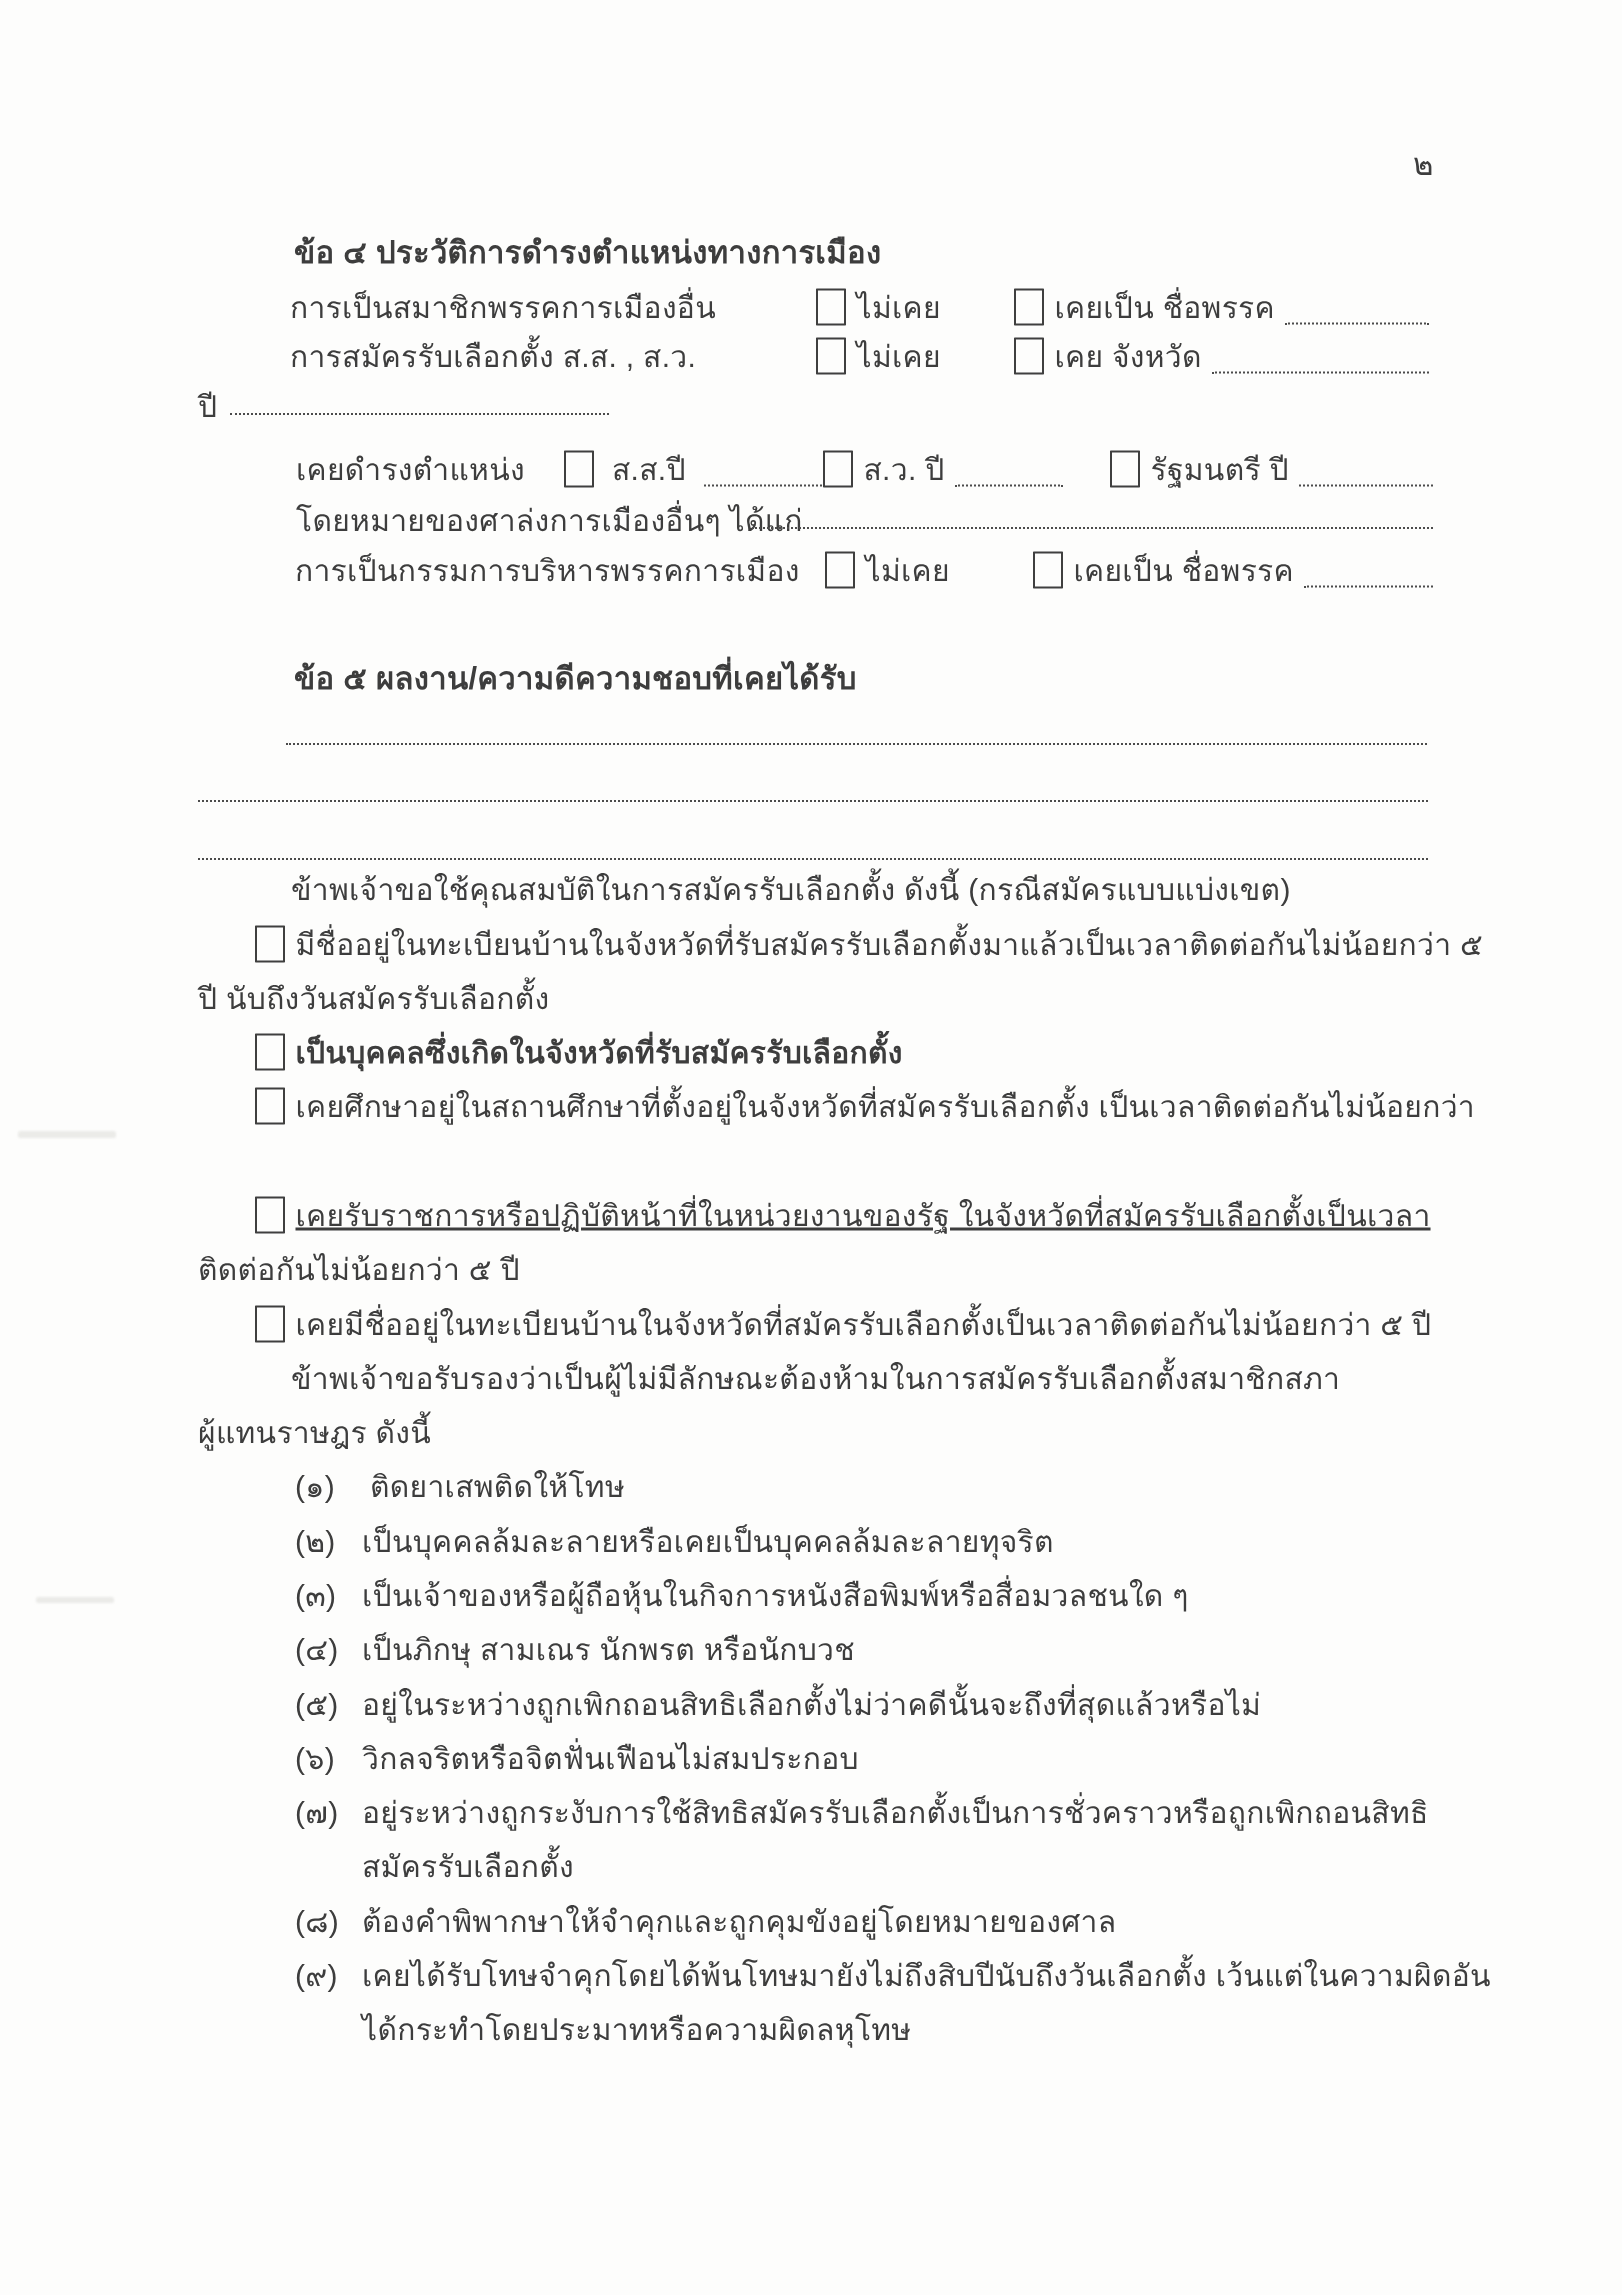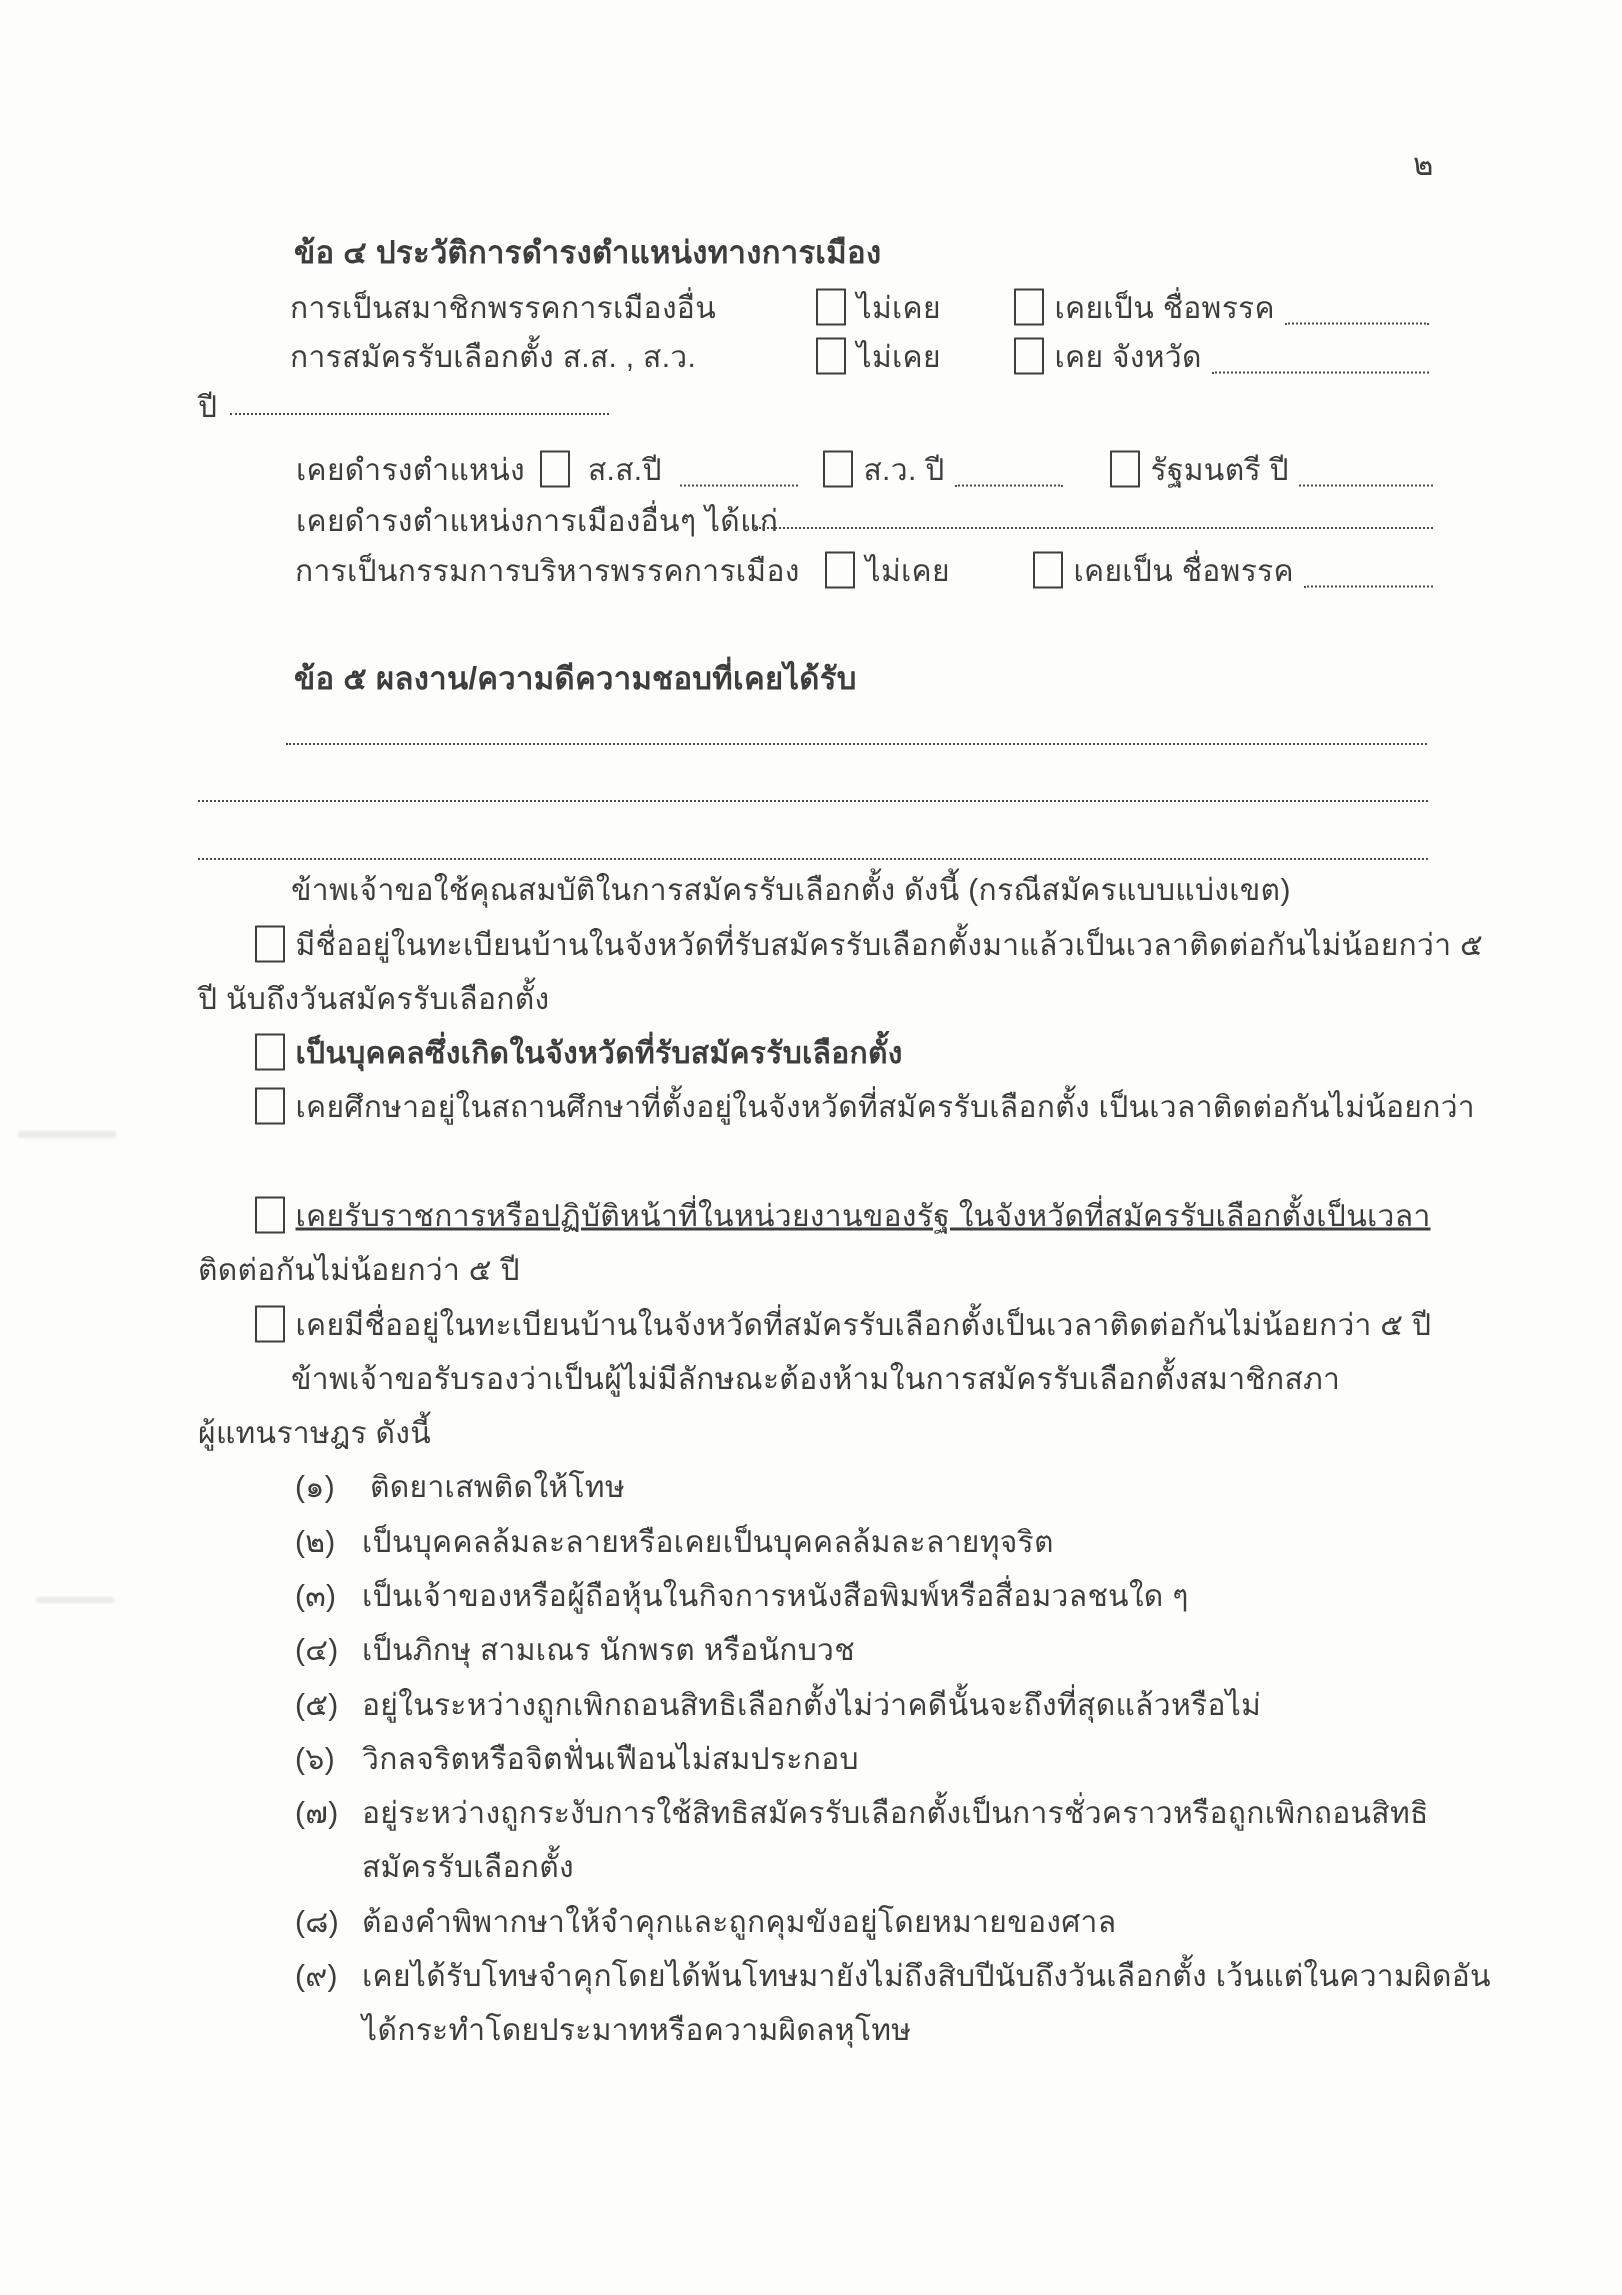--- a/index.html
+++ b/index.html
@@ -79,39 +79,39 @@
     </span>
   </div>
 
   <div class="line" style="top:378px;">
     <span class="at" style="left:198px;">ปี</span>
     <span class="dotfill" style="left:230px;right:1014px;top:63%;"></span>
   </div>
 
   <div class="line" style="top:441px;">
     <span class="at" style="left:296px;">เคยดำรงตำแหน่ง</span>
-    <span class="at cluster" style="left:540px;gap:18px;">
+    <span class="at cluster" style="left:564px;gap:18px;">
       <span class="cb"></span>
       <span>ส.ส.ปี</span>
       <span class="dots w180"></span>
     </span>
     <span class="at cluster" style="left:823px;">
       <span class="cb"></span>
       <span>ส.ว. ปี</span>
       <span class="dots w165"></span>
     </span>
     <span class="at cluster" style="left:1110px;right:190px;">
       <span class="cb"></span>
       <span>รัฐมนตรี ปี</span>
       <span class="dots grow"></span>
     </span>
   </div>
 
   <div class="line" style="top:492px;">
-    <span class="at" style="left:296px;">เคยดำรงตำแหน่งการเมืองอื่นๆ ได้แก่</span>
+    <span class="at" style="left:296px;">โดยหมายของศาล่งการเมืองอื่นๆ ได้แก่</span>
     <span class="dotfill" style="left:752px;right:190px;top:63%;"></span>
   </div>
 
   <div class="line" style="top:542px;">
     <span class="at" style="left:295px;">การเป็นกรรมการบริหารพรรคการเมือง</span>
     <span class="at cluster" style="left:825px;">
       <span class="cb"></span>
       <span>ไม่เคย</span>
     </span>
     <span class="at cluster" style="left:1033px;right:190px;">

